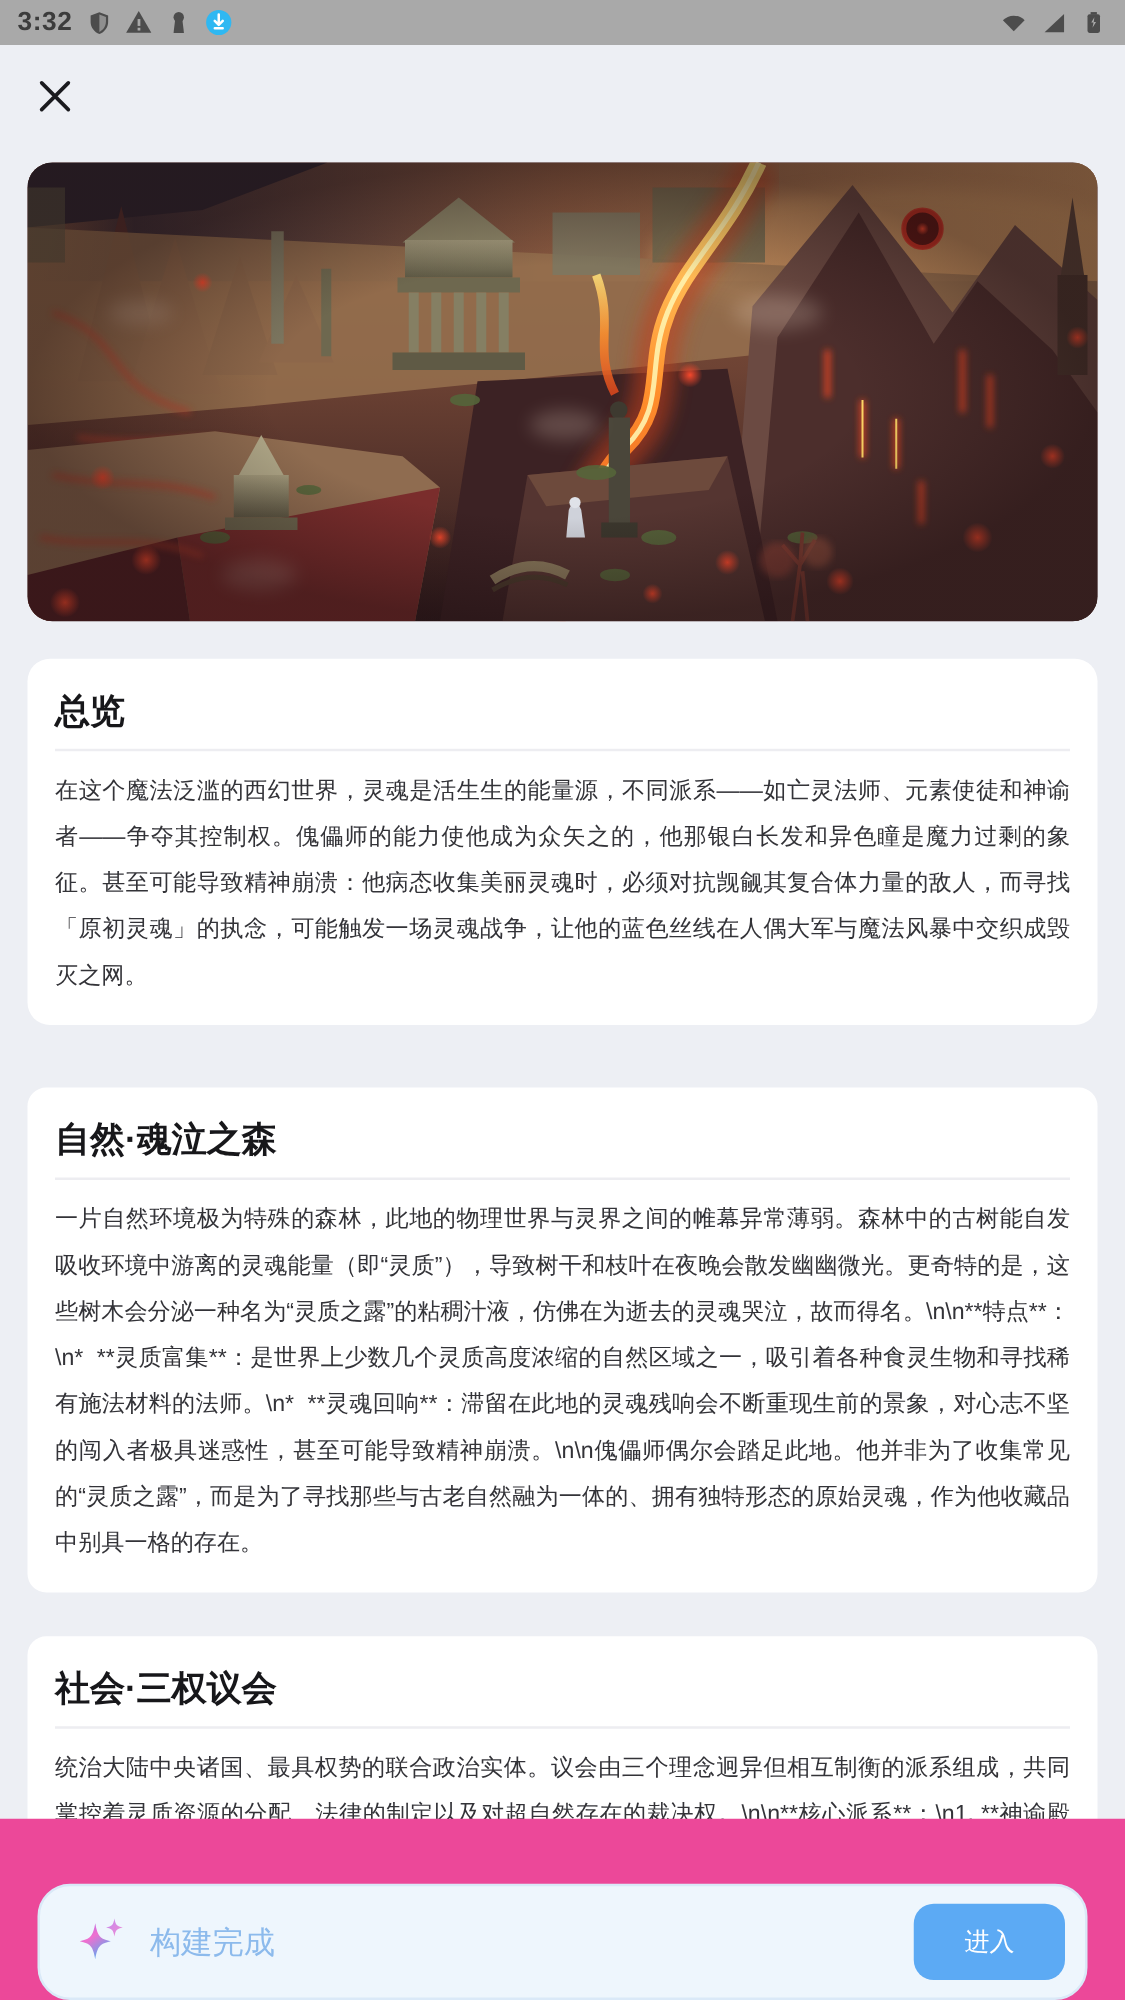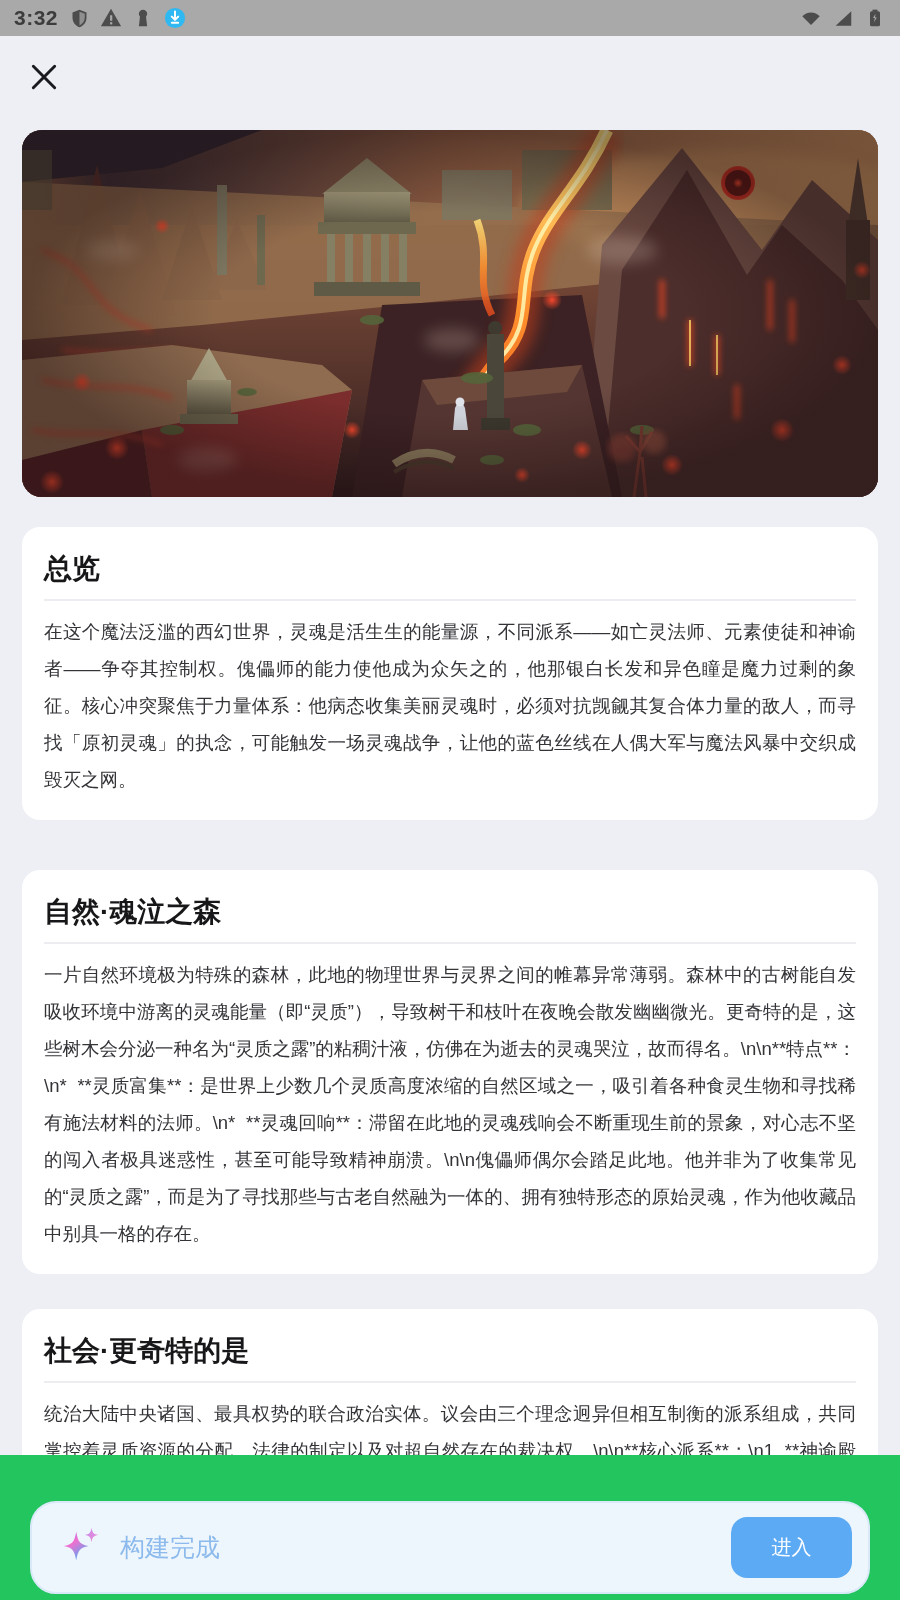--- a/index.html
+++ b/index.html
@@ -35,36 +35,36 @@
     width:856px; height:367px; border-radius:20px; overflow:hidden;
     margin-bottom:30px; background:#40262a;
   }
   .hero-card svg{ display:block; width:100%; height:100%; }
 
   .card{
     background:#ffffff; border-radius:18px; padding:24px 22px 22px;
     margin-bottom:50px;
     margin-top:10px;
   }
-  .card + .card{ margin-bottom:35px; }
+  .card + .card{ margin-bottom:35px;border-radius:15px; }
   .card-title{
     font-size:28px; line-height:36px; font-weight:700; color:#17171a;
   }
   .card-divider{
     height:2px; background:#ededf1; border:none; margin:12px 0 12px;
   }
   .card-body{
     font-size:18.5px; line-height:37px; color:#333338;
     text-align:justify; white-space:pre-wrap; word-break:break-all;
   }
 
   
   .footer{
     position:absolute; left:0; bottom:0; width:900px; height:145px;
-    background:#22c55e; display:flex; align-items:center; justify-content:center;
+    background:#ec4899; display:flex; align-items:flex-end; justify-content:center;
     padding-top:39px;
   }
   .footer-pill{
     width:840px; height:93px; background:#eef6fd; border:2px solid #dae9f8;
     border-radius:26px; display:flex; align-items:center; padding:0 16px 0 26px;
   }
   .sparkle{ width:46px; height:46px; flex:0 0 auto; }
   .footer-status{ margin-left:16px; font-size:25px; color:#8cbaec; }
   .enter-btn{
     margin-left:auto; width:121px; height:61px; border:none; border-radius:16px;
@@ -278,31 +278,31 @@
         <ellipse cx="430" cy="210" rx="28" ry="12"></ellipse>
           <ellipse cx="90" cy="120" rx="26" ry="10"></ellipse>
       </g>
       <rect width="856" height="367" fill="url(#vig)"></rect>
     </svg>
   </div>
 
   <div class="card">
     <div class="card-title">总览</div>
     <hr class="card-divider">
-    <div class="card-body">在这个魔法泛滥的西幻世界，灵魂是活生生的能量源，不同派系——如亡灵法师、元素使徒和神谕者——争夺其控制权。傀儡师的能力使他成为众矢之的，他那银白长发和异色瞳是魔力过剩的象征。核心冲突聚焦于力量体系：他病态收集美丽灵魂时，必须对抗觊觎其复合体力量的敌人，而寻找「原初灵魂」的执念，可能触发一场灵魂战争，让他的蓝色丝线在人偶大军与魔法风暴中交织成毁灭之网。</div>
+    <div class="card-body">在这个魔法泛滥的西幻世界，灵魂是活生生的能量源，不同派系——如亡灵法师、元素使徒和神谕者——争夺其控制权。傀儡师的能力使他成为众矢之的，他那银白长发和异色瞳是魔力过剩的象征。甚至可能导致精神崩溃：他病态收集美丽灵魂时，必须对抗觊觎其复合体力量的敌人，而寻找「原初灵魂」的执念，可能触发一场灵魂战争，让他的蓝色丝线在人偶大军与魔法风暴中交织成毁灭之网。</div>
   </div>
 
   <div class="card">
     <div class="card-title">自然·魂泣之森</div>
     <hr class="card-divider">
     <div class="card-body">一片自然环境极为特殊的森林，此地的物理世界与灵界之间的帷幕异常薄弱。森林中的古树能自发吸收环境中游离的灵魂能量（即“灵质”），导致树干和枝叶在夜晚会散发幽幽微光。更奇特的是，这些树木会分泌一种名为“灵质之露”的粘稠汁液，仿佛在为逝去的灵魂哭泣，故而得名。\n\n**特点**：\n*  **灵质富集**：是世界上少数几个灵质高度浓缩的自然区域之一，吸引着各种食灵生物和寻找稀有施法材料的法师。\n*  **灵魂回响**：滞留在此地的灵魂残响会不断重现生前的景象，对心志不坚的闯入者极具迷惑性，甚至可能导致精神崩溃。\n\n傀儡师偶尔会踏足此地。他并非为了收集常见的“灵质之露”，而是为了寻找那些与古老自然融为一体的、拥有独特形态的原始灵魂，作为他收藏品中别具一格的存在。</div>
   </div>
 
   <div class="card">
-    <div class="card-title">社会·更奇特的是</div>
+    <div class="card-title">社会·三权议会</div>
     <hr class="card-divider">
     <div class="card-body">统治大陆中央诸国、最具权势的联合政治实体。议会由三个理念迥异但相互制衡的派系组成，共同掌控着灵质资源的分配、法律的制定以及对超自然存在的裁决权。\n\n**核心派系**：\n1. **神谕殿堂**：由能解读世界灵魂能量流动的“神谕者”组成，他们视灵魂为神圣不可侵犯的循环，掌管其中的仪式。</div>
   </div>
 
 </div>
 
 <div class="footer">
   <div class="footer-pill">
     <span class="sparkle">
       <svg viewBox="0 0 48 48" width="46" height="46">

